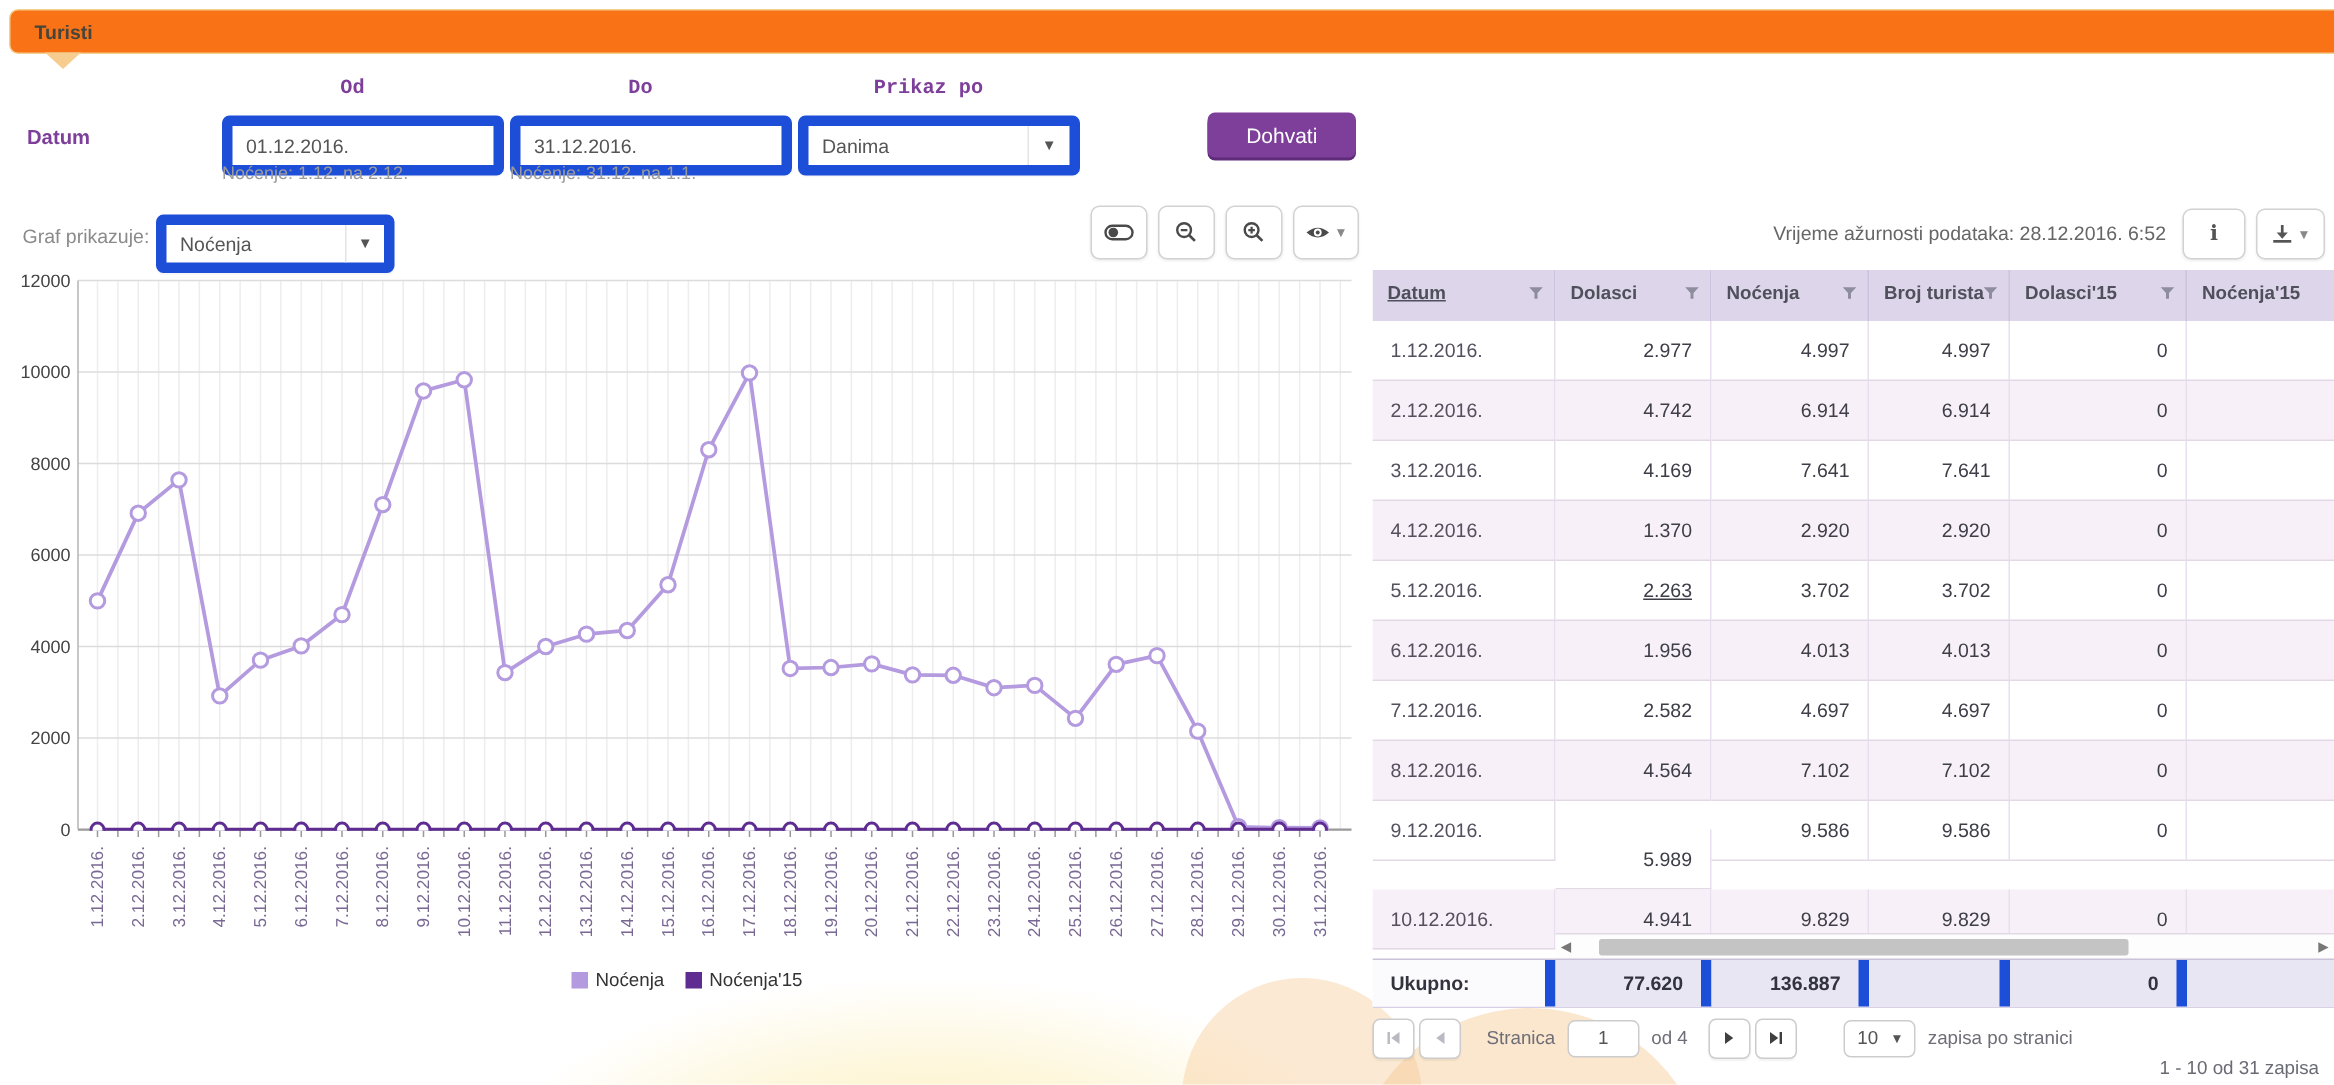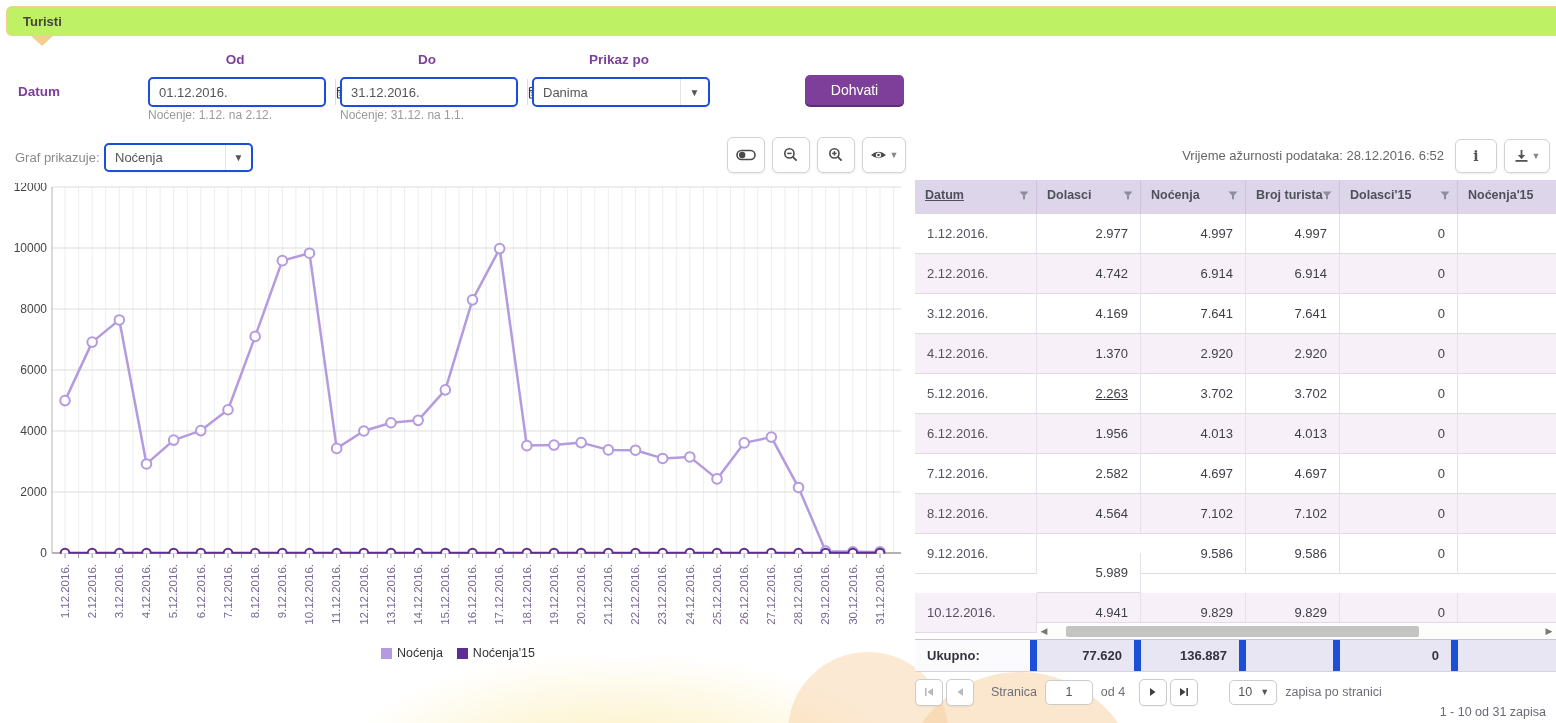--- a/index.html
+++ b/index.html
@@ -12,32 +12,32 @@
   .decor{position:absolute;inset:0;z-index:0;pointer-events:none;}
   .glow-yellow{position:absolute;left:320px;top:650px;width:600px;height:160px;
     background:radial-gradient(ellipse at 50% 85%, rgba(250,228,140,.7), rgba(250,228,140,0) 70%);}
   .circle-orange-1{position:absolute;left:788px;top:652px;width:160px;height:160px;border-radius:50%;
     background:rgba(247,199,146,.40);}
   .circle-orange-2{position:absolute;left:900px;top:672px;width:240px;height:240px;border-radius:50%;
     background:rgba(247,199,146,.45);}
   .layer{position:absolute;inset:0;z-index:1;}
 
   
-  .topbar{position:absolute;left:6px;right:0;top:6px;height:28px;background:#bef264;
+  .topbar{position:absolute;left:6px;right:0;top:6px;height:28px;background:#f97316;
     border:1px solid #f2cf8e;border-right:none;border-radius:6px 0 0 6px;
     display:flex;align-items:center;}
   .topbar-title{font-weight:bold;color:#45453c;padding-left:16px;font-size:13px;}
   .topbar-arrow{position:absolute;left:30px;top:35px;width:0;height:0;
     border-left:12px solid transparent;border-right:12px solid transparent;
     border-top:11px solid #f6cc8f;}
 
   
-  .flabel{position:absolute;font-weight:bold;color:#7d3f9a;font-size:13.5px;text-align:center;}
+  .flabel{position:absolute;font-weight:bold;color:#7d3f9a;font-size:13.5px;text-align:center;font-family:Liberation Mono, monospace;}
   .datum-label{position:absolute;left:18px;top:84px;font-weight:bold;color:#7d3f9a;font-size:13.5px;}
-  .inputbox{position:absolute;height:26px;border:2px solid #1d4ed8;border-radius:5px;background:#fff;
+  .inputbox{position:absolute;height:26px;border:7px solid #1d4ed8;border-radius:5px;background:#fff;
     display:flex;align-items:stretch;box-shadow:0 1px 1px rgba(0,0,0,.04);}
   .inputbox input{border:none;outline:none;flex:1;padding:0 0 0 9px;font-size:13px;color:#555;
     font-family:"Liberation Sans",sans-serif;background:transparent;border-radius:5px;}
   .cal-seg{width:27px;border-left:1px solid #ddd;display:flex;align-items:center;justify-content:center;cursor:pointer;}
   .caret-seg{width:27px;border-left:1px solid #e4e4e4;display:flex;align-items:center;justify-content:center;
     color:#555;font-size:10px;cursor:pointer;}
   .combo-text{flex:1;padding-left:9px;display:flex;align-items:center;color:#555;}
   .note{position:absolute;top:108px;color:#9b9b9b;font-size:12px;}
   .dohvati{position:absolute;left:805px;top:75px;width:99px;height:30px;background:#7d3f9a;color:#fff;
     border:none;border-radius:5px;font-size:14px;font-family:"Liberation Sans",sans-serif;

